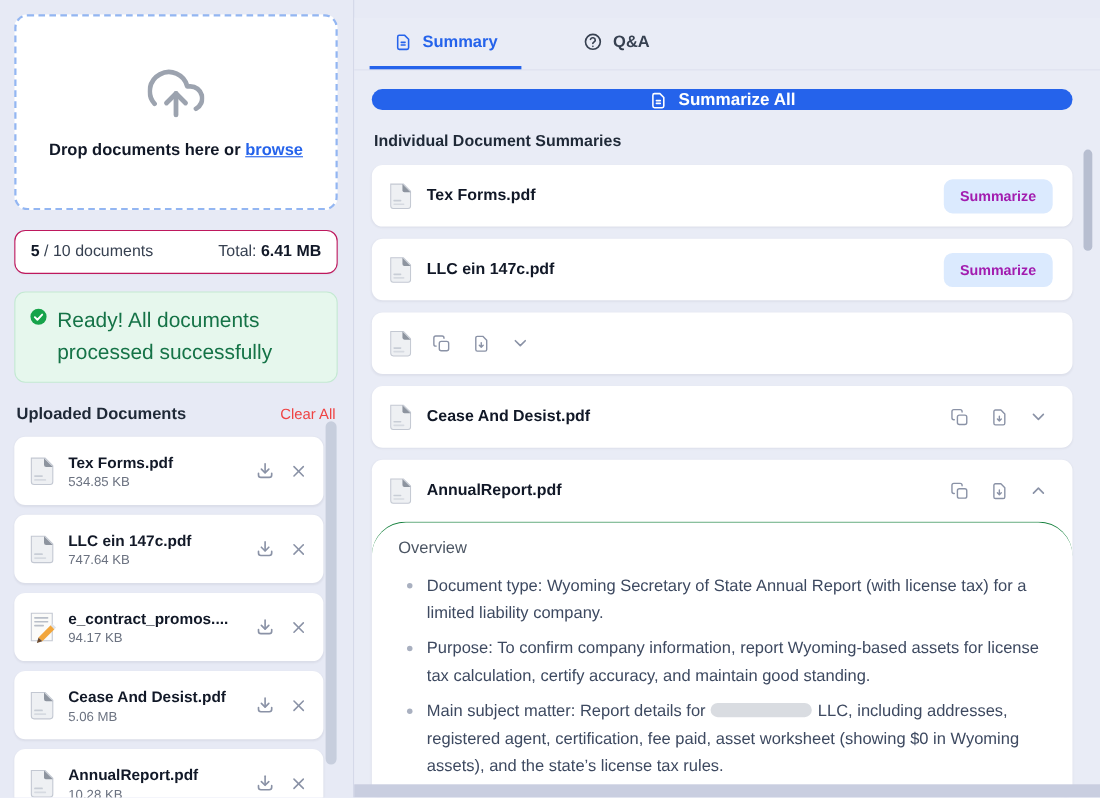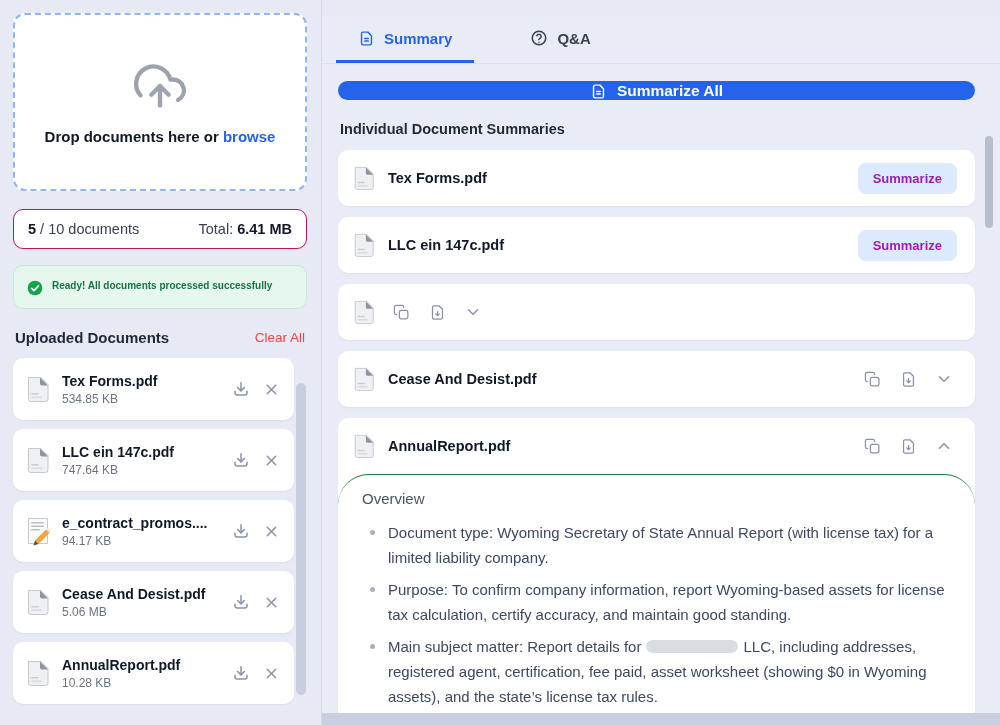--- a/index.html
+++ b/index.html
@@ -6,32 +6,32 @@
   html,body { width:1000px; height:725px; overflow:hidden; }
   body { font-family:"Liberation Sans", sans-serif; background:#e7eaf5; color:#111827; }
   .app { display:flex; width:100%; height:100%; }
 
   
   .sidebar { width:322px; min-width:322px; border-right:1px solid #d3d8e8; padding:13px 14px 0 13px; position:relative; }
   .dropzone { background:#fff; border:2px dashed #93b6f2; border-radius:12px; height:178px;
               display:flex; flex-direction:column; align-items:center; justify-content:center; text-align:center; }
   .dz-cloud { color:#9ca3af; margin-bottom:12px; }
   .dz-title { font-size:15px; font-weight:700; color:#111827; }
-  .dz-title a { color:#2563eb; cursor:pointer; }
+  .dz-title a { color:#2563eb; text-decoration:underline; cursor:pointer; }
   .dz-hint { font-size:12.5px; color:#6b7280; line-height:1.55; margin-top:8px; width:228px; }
 
   .counter { margin-top:18px; background:#fff; border:1px solid #be185d; border-radius:10px; padding:11px 14px;
              display:flex; justify-content:space-between; align-items:center; font-size:14.5px; color:#374151;
              box-shadow:0 1px 2px rgba(16,24,40,.04); }
   .counter b { color:#111827; }
 
   .status { margin-top:16px; background:#e6f7ed; border:1px solid #c3e9d2; border-radius:10px; padding:12px 13px;
             display:flex; gap:9px; }
   .status svg { flex:none; margin-top:2px; }
-  .status-msg { font-size:10px; font-weight:700; color:#157347; line-height:1.5; }
+  .status-msg { font-size:19px; font-weight:400; color:#157347; line-height:1.5; }
 
   .uploaded-head { margin-top:20px; display:flex; justify-content:space-between; align-items:center; padding:0 2px; }
   .uploaded-title { font-size:15px; font-weight:700; color:#1f2937; }
   .clear-all { font-size:13.5px; color:#ef4444; cursor:pointer; background:none; border:none; font-family:Liberation Sans, sans-serif; }
 
   .file-list { margin-top:12px; display:flex; flex-direction:column; gap:9px; width:281px; }
   .file-card { background:#fff; border-radius:10px; padding:10px 10px 10px 12px; display:flex; align-items:center; gap:11px;
                height:62px; box-shadow:0 1px 2px rgba(16,24,40,.06); }
   .file-meta { flex:1; min-width:0; }
   .file-name { font-size:14px; font-weight:700; color:#111827; white-space:nowrap; overflow:hidden; }

